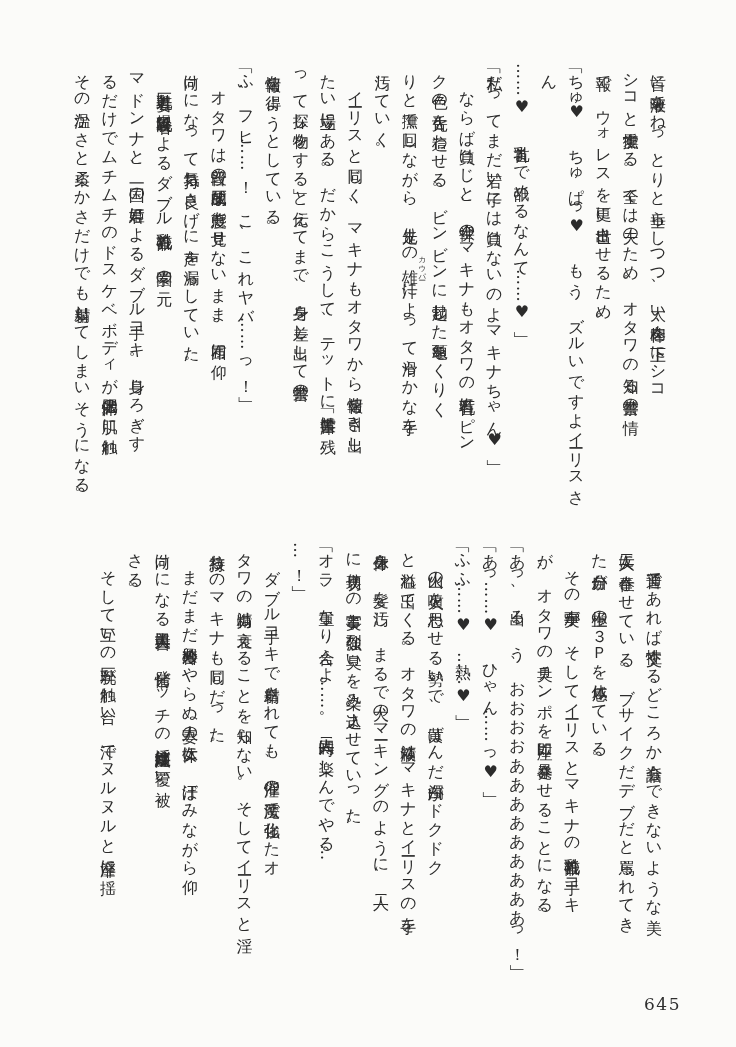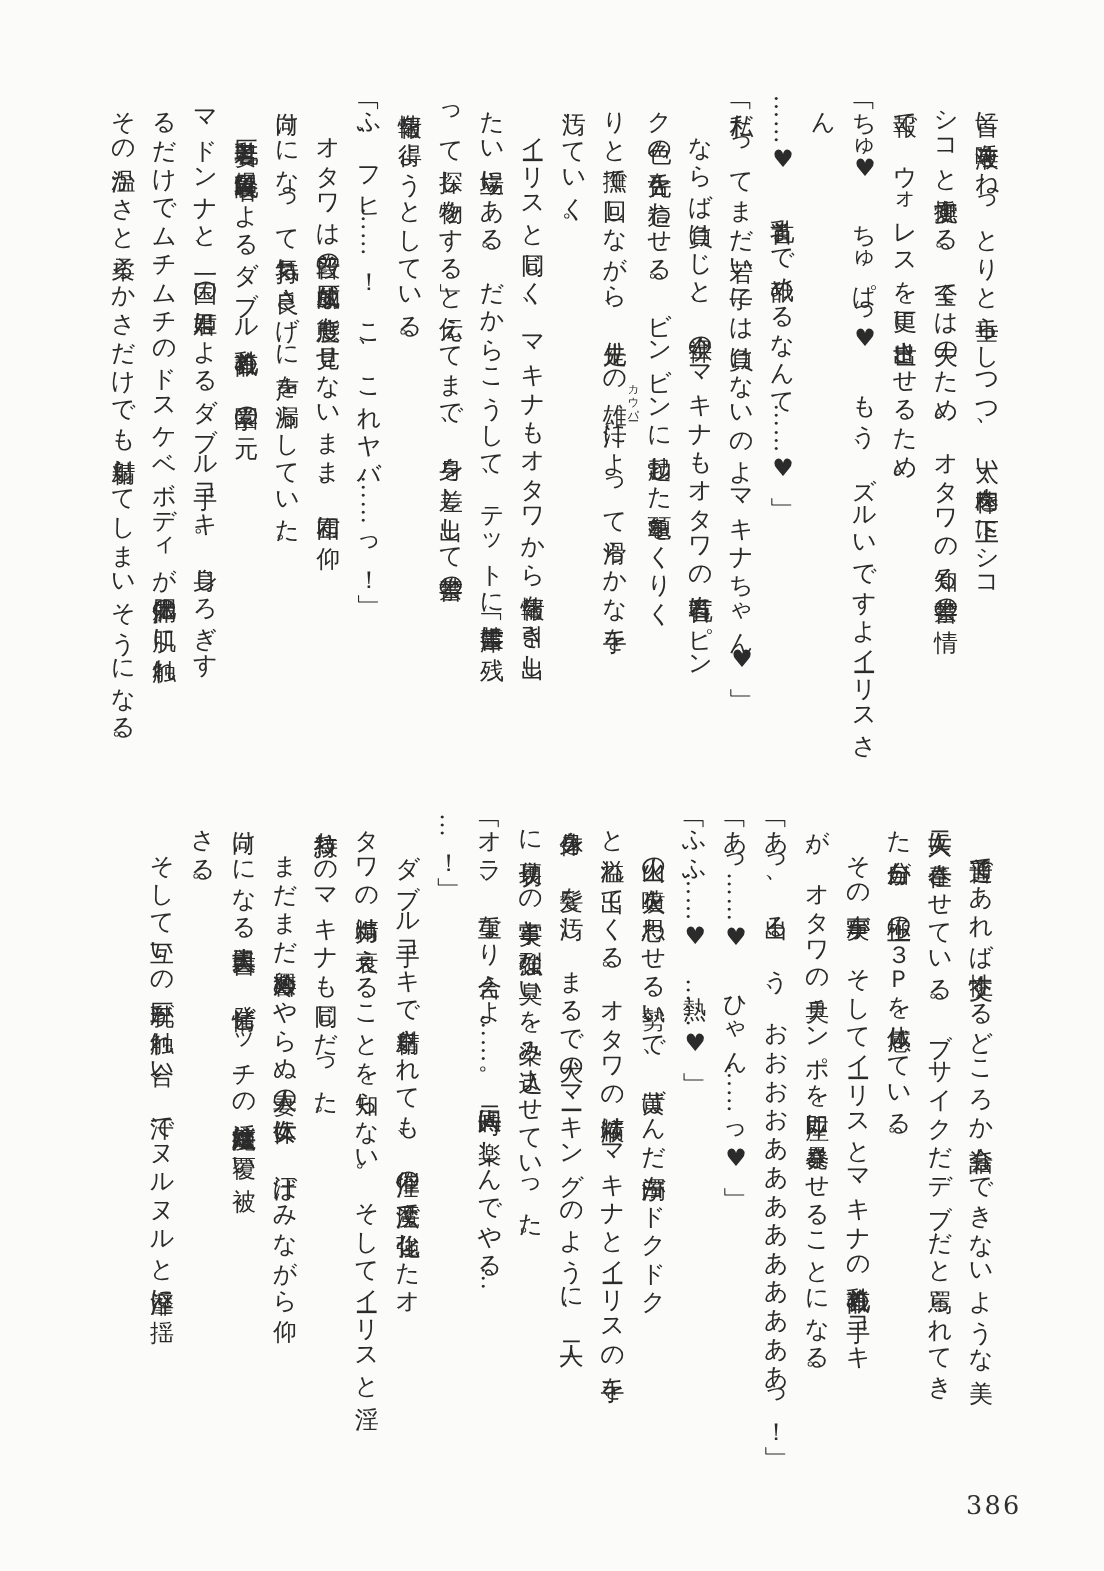--- a/index.html
+++ b/index.html
@@ -108,15 +108,15 @@
       <p>…！」</p>
       <p class="indent">ダブル手コキで射精されても、催淫の魔法で強化したオ</p>
       <p>タワの精力は衰えることを知らない。そしてイーリスと淫</p>
       <p>紋持ちのマキナも同じだった。</p>
       <p class="indent">まだまだ興奮冷めやらぬ人妻の女体に、汗ばみながら仰</p>
       <p>向けになる美人司書に、発情ビッチの淫紋魔法姫は覆い被</p>
       <p>さる。</p>
       <p class="indent">そして互いの巨乳が触れ合い、汗でヌルヌルと淫靡に揺</p>
     </div>
 
-  <div class="page-number">386</div>
+  <div class="page-number">645</div>
 
 </div>
 
 </body></html>

